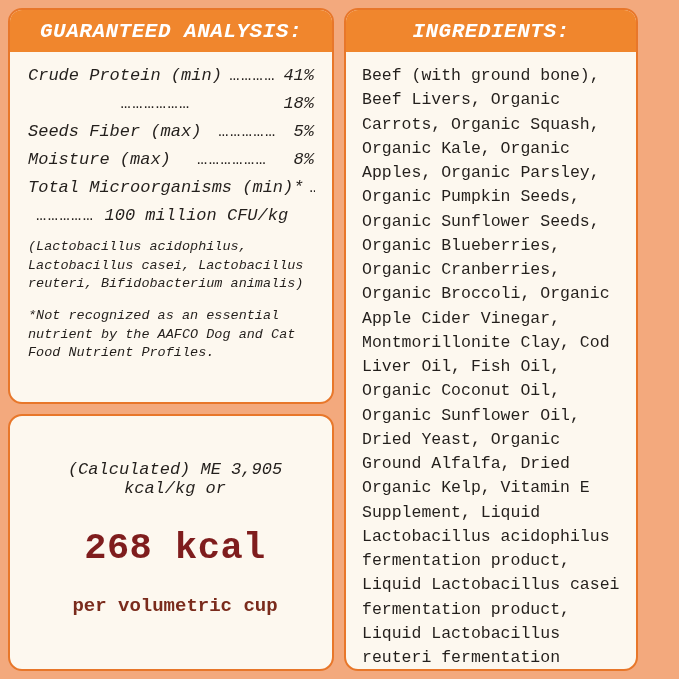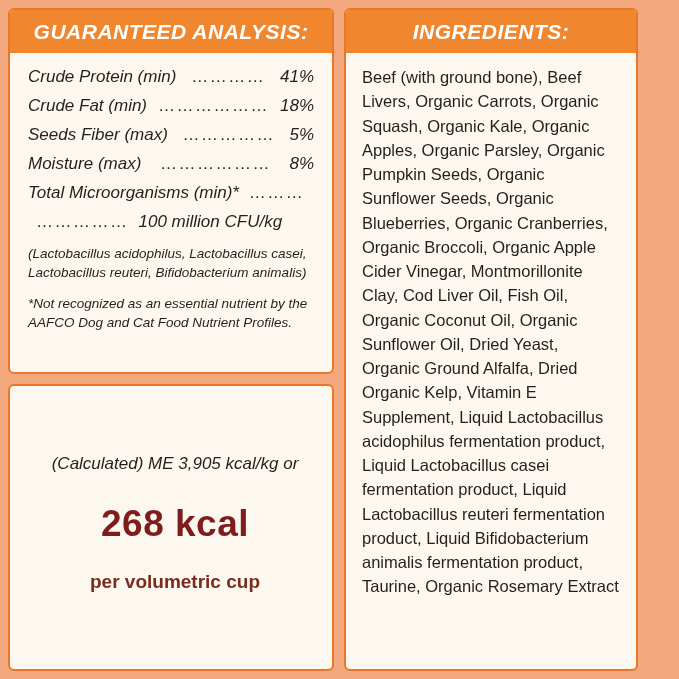--- a/index.html
+++ b/index.html
@@ -30,23 +30,24 @@
   }
   .col-left {
     width: 326px;
   }
   .col-right {
     width: 294px;
   }
   .panel {
     background: #fdf8ef;
     border: 2px solid #e8772a;
-    border-radius: 6px;
+    border-radius: 14px;
     box-sizing: border-box;
     overflow: hidden;
+    font-family: Liberation Mono, monospace;
   }
   .panel-header {
     background: #f0862d;
     color: #ffffff;
     text-align: center;
     font-style: italic;
     font-weight: bold;
     letter-spacing: 0.5px;
   }
   .panel-ga {
@@ -176,21 +177,20 @@
       <div class="panel-header ga-header">GUARANTEED ANALYSIS:</div>
       <div class="ga-body">
 
         <div class="ga-row">
           <span class="ga-label">Crude Protein (min)</span>
           <span class="ga-dots">…………</span>
           <span class="ga-value">41%</span>
         </div>
 
         <div class="ga-row">
-          <span class="ga-label">Crude Fat (min)</span>
           <span class="ga-dots">………………</span>
           <span class="ga-value">18%</span>
         </div>
 
         <div class="ga-row">
           <span class="ga-label">Seeds Fiber (max)</span>
           <span class="ga-dots">……………</span>
           <span class="ga-value">5%</span>
         </div>
 

